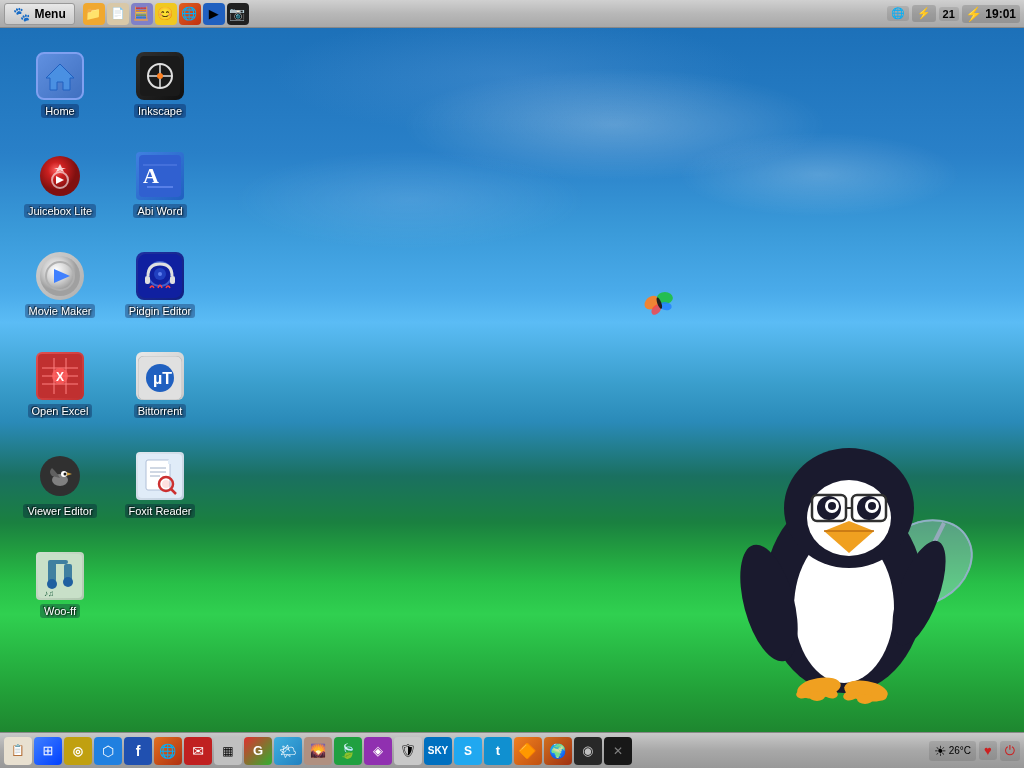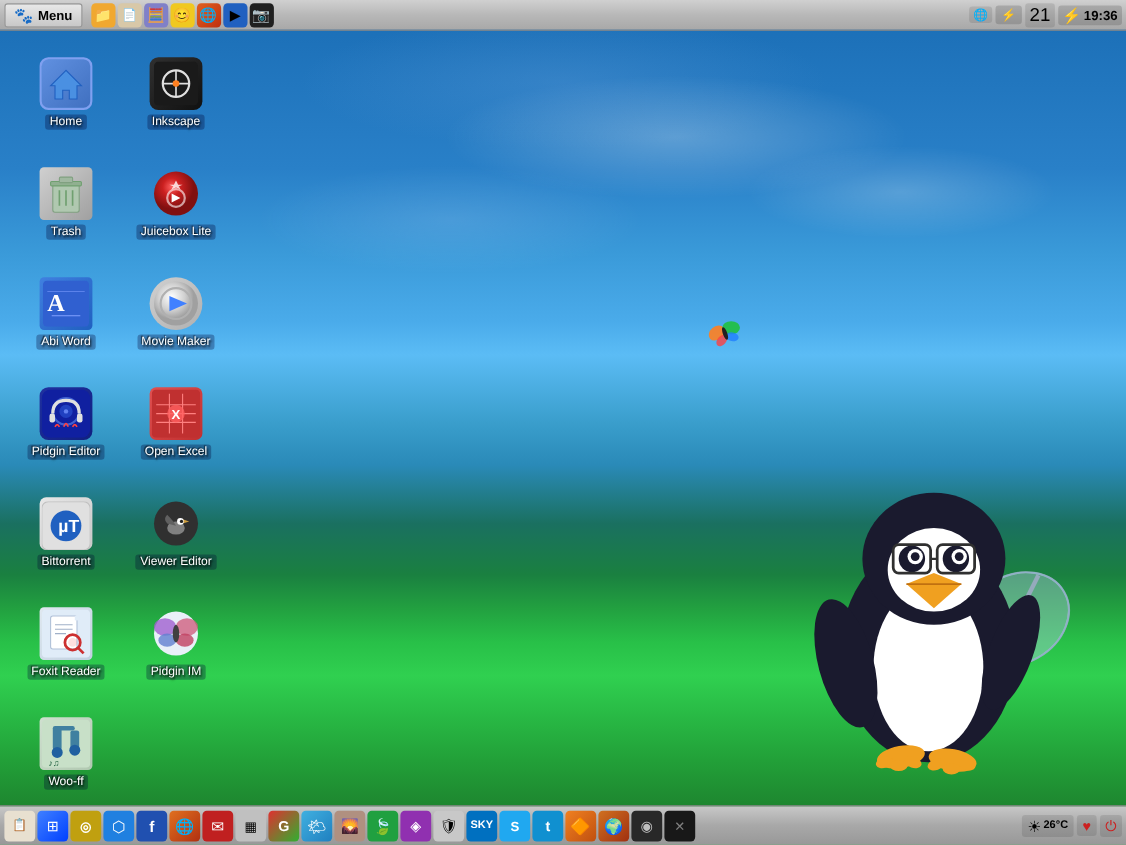--- a/index.html
+++ b/index.html
@@ -347,26 +347,26 @@
       <div class="top-icon camera" title="Webcam">📷</div>
     </div>
 
     <div class="top-spacer"></div>
 
     <div class="system-tray">
       <div class="tray-item">🌐</div>
       <div class="tray-item" style="font-size:10px; background:rgba(0,0,0,0.15); padding: 2px 5px; border-radius:3px;">
         <span style="font-size:11px; font-weight:bold;">⚡</span>
       </div>
-      <div class="tray-item" style="font-size:17px; font-weight:normal;">
+      <div class="tray-item" style="font-size:11px; font-weight:bold;">
         <span>21</span>
       </div>
       <div class="clock-widget">
         <span class="bolt-icon">⚡</span>
-        <span>19:36</span>
+        <span>19:01</span>
       </div>
     </div>
   </div>
 
   <div class="desktop-icons">
 
     <div class="desktop-icon">
       <div class="icon-img icon-home">
         <svg width="36" height="36" viewBox="0 0 36 36">
           <polygon points="18,6 4,20 8,20 8,32 15,32 15,24 21,24 21,32 28,32 28,20 32,20" fill="#4a90e2" stroke="#2060c0" stroke-width="1"></polygon>
@@ -381,33 +381,20 @@
           <rect width="40" height="40" rx="4" fill="#1a1a1a"></rect>
           <ellipse cx="20" cy="20" rx="12" ry="12" fill="none" stroke="#e0e0e0" stroke-width="2"></ellipse>
           <line x1="20" y1="8" x2="20" y2="32" stroke="#e0e0e0" stroke-width="1.5"></line>
           <line x1="8" y1="20" x2="32" y2="20" stroke="#e0e0e0" stroke-width="1.5"></line>
           <circle cx="20" cy="20" r="3" fill="#ff8020"></circle>
         </svg>
       </div>
       <span class="icon-label">Inkscape</span>
     </div>
 
-    <div class="desktop-icon">
-      <div class="icon-img icon-trash">
-        <svg width="40" height="42" viewBox="0 0 40 42">
-          <rect x="8" y="12" width="24" height="26" rx="2" fill="#b0c8b0" stroke="#80a080" stroke-width="1"></rect>
-          <rect x="6" y="10" width="28" height="4" rx="1" fill="#90b090" stroke="#70a070" stroke-width="1"></rect>
-          <rect x="14" y="6" width="12" height="5" rx="1" fill="#a0b8a0" stroke="#80a080" stroke-width="1"></rect>
-          <line x1="14" y1="18" x2="14" y2="32" stroke="#70a070" stroke-width="1.5"></line>
-          <line x1="20" y1="18" x2="20" y2="32" stroke="#70a070" stroke-width="1.5"></line>
-          <line x1="26" y1="18" x2="26" y2="32" stroke="#70a070" stroke-width="1.5"></line>
-        </svg>
-      </div>
-      <span class="icon-label">Trash</span>
-    </div>
 
     <div class="desktop-icon">
       <div class="icon-img">
         <svg width="44" height="44" viewBox="0 0 44 44">
           <circle cx="22" cy="22" r="20" fill="url(#jb)"></circle>
           <defs>
             <radialGradient id="jb" cx="40%" cy="35%">
               <stop offset="0%" stop-color="#ff6060"></stop>
               <stop offset="40%" stop-color="#cc2020"></stop>
               <stop offset="100%" stop-color="#801010"></stop>
@@ -529,36 +516,20 @@
           <line x1="12" y1="22" x2="22" y2="22" stroke="#a0b0c8" stroke-width="1"></line>
 
           <circle cx="28" cy="30" r="7" fill="none" stroke="#cc3030" stroke-width="2.5"></circle>
           <circle cx="28" cy="30" r="4" fill="rgba(255,100,100,0.2)"></circle>
           <line x1="33" y1="35" x2="38" y2="40" stroke="#cc3030" stroke-width="2.5"></line>
         </svg>
       </div>
       <span class="icon-label">Foxit Reader</span>
     </div>
 
-    <div class="desktop-icon">
-      <div class="icon-img icon-pidgin">
-        <svg width="44" height="44" viewBox="0 0 44 44">
-
-          <circle cx="22" cy="22" r="20" fill="#e8f0f8"></circle>
-
-          <ellipse cx="12" cy="16" rx="10" ry="8" fill="#a060d0" opacity="0.8"></ellipse>
-          <ellipse cx="32" cy="16" rx="10" ry="8" fill="#d06080" opacity="0.8"></ellipse>
-          <ellipse cx="14" cy="28" rx="8" ry="6" fill="#6080d0" opacity="0.8"></ellipse>
-          <ellipse cx="30" cy="28" rx="8" ry="6" fill="#c04060" opacity="0.8"></ellipse>
-
-          <ellipse cx="22" cy="22" rx="3" ry="8" fill="#404040"></ellipse>
-        </svg>
-      </div>
-      <span class="icon-label">Pidgin IM</span>
-    </div>
 
 
     <div class="desktop-icon">
       <div class="icon-img icon-wooff">
         <svg width="44" height="44" viewBox="0 0 44 44">
           <rect width="44" height="44" rx="4" fill="#c8e0c8"></rect>
 
           <rect x="10" y="6" width="8" height="22" rx="2" fill="#4080a0"></rect>
           <rect x="14" y="6" width="16" height="4" rx="2" fill="#4080a0"></rect>
           <rect x="26" y="10" width="8" height="18" rx="2" fill="#4080a0"></rect>
@@ -655,21 +626,21 @@
     <div class="bottom-icon" title="Skype" style="background:#20a8f0; color:white; font-weight:bold; font-size:12px;">S</div>
     <div class="bottom-icon" title="Twitter" style="background:#1090d0; color:white; font-weight:bold; font-size:13px;">t</div>
     <div class="bottom-icon" title="VLC" style="background:linear-gradient(135deg,#f08020,#c05010); font-size:15px;">🔶</div>
     <div class="bottom-icon" title="Firefox" style="background:linear-gradient(135deg,#d07020,#a03010); font-size:14px;">🌍</div>
     <div class="bottom-icon" title="App" style="background:#282828; color:#c0c0c0; font-size:13px;">◉</div>
     <div class="bottom-icon" title="X" style="background:#181818; color:#808080; font-size:12px;">✕</div>
 
     <div class="bottom-right">
       <div class="bottom-widget">
         <span style="font-size:14px;">☀</span>
-        <span style="font-size:10px; font-weight:bold;text-align:center;">26°C</span>
+        <span style="font-size:10px; font-weight:normal;text-align:center;">26°C</span>
       </div>
       <div class="bottom-widget">
         <span style="font-size:13px; color:#cc2020;">♥</span>
       </div>
       <div class="bottom-widget">
         <span style="font-size:13px; color:#cc2020;">⏻</span>
       </div>
     </div>
 
   </div>

